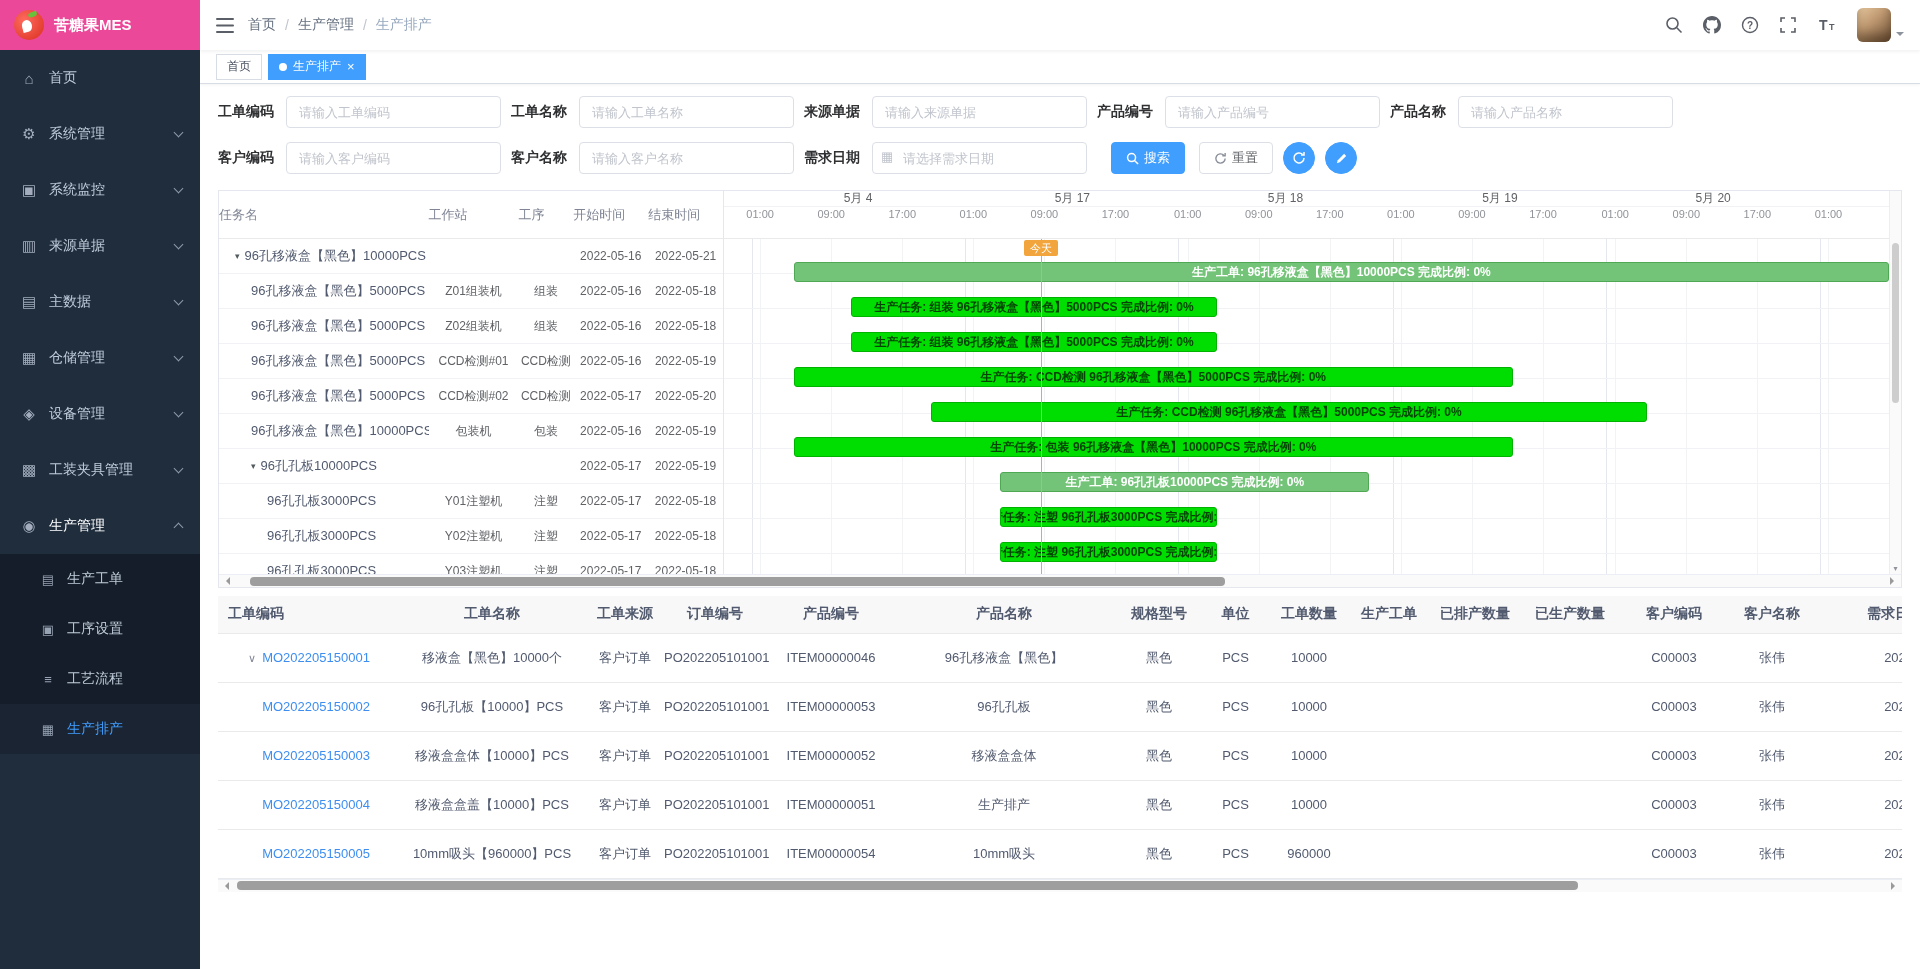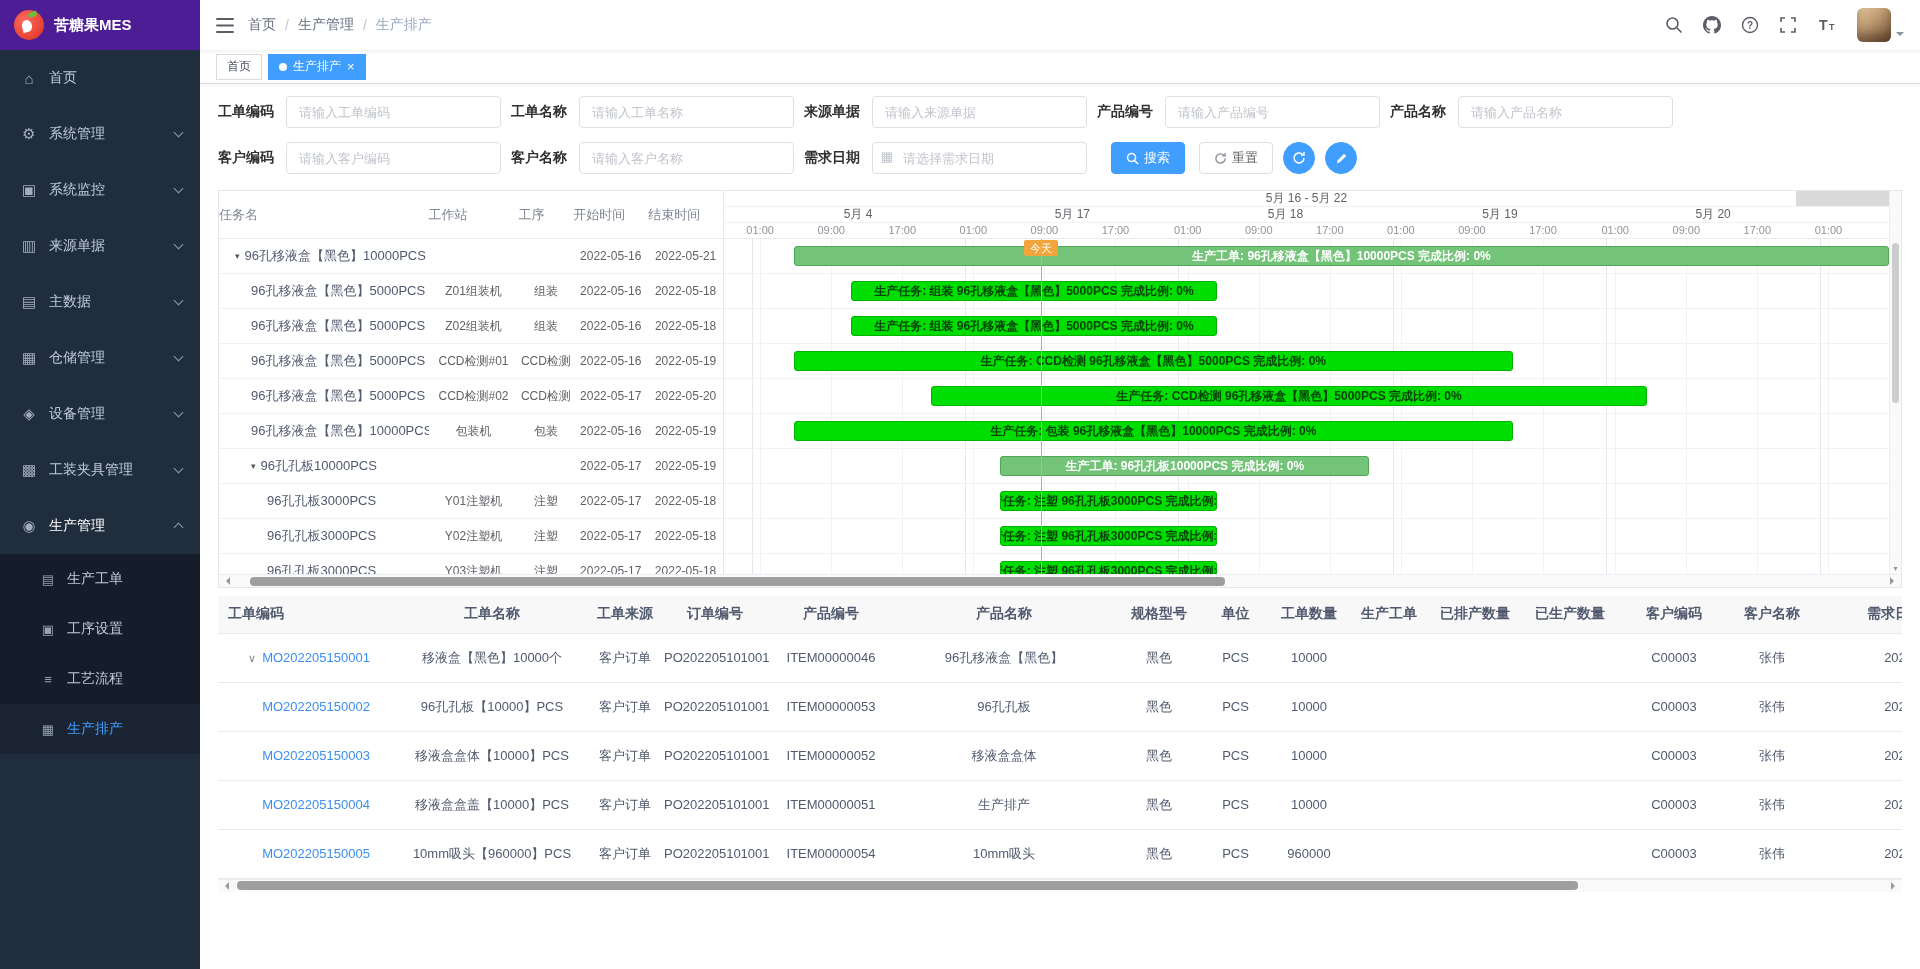--- a/index.html
+++ b/index.html
@@ -8,21 +8,21 @@
     --task-bar:#00dd00; --task-bar-border:#00b300;
     --today:#f2a53c;
   }
   *{margin:0;padding:0;box-sizing:border-box}
   html,body{width:1920px;height:969px;overflow:hidden;background:#fff;
     font-family:"Liberation Sans","DejaVu Sans",sans-serif;}
   body{display:flex}
 
   
   .sidebar{width:200px;height:100%;background:#1f2d3d;flex-shrink:0;display:flex;flex-direction:column}
-  .logo{height:50px;display:flex;align-items:center;padding-left:14px;gap:10px;background:#4c1d95}
+  .logo{height:50px;display:flex;align-items:center;padding-left:14px;gap:10px;background:#ec4899}
   .logo-icon{width:30px;height:30px;border-radius:50%;background:radial-gradient(circle at 35% 35%,#ff6b5e,#d92f1f);position:relative;flex-shrink:0}
   .logo-icon::after{content:"";position:absolute;left:8px;top:10px;width:10px;height:12px;border-radius:50% 50% 50% 0;background:#fff;transform:rotate(-15deg)}
   .logo-icon::before{content:"";position:absolute;left:14px;top:2px;width:9px;height:5px;border-radius:50% 0 50% 50%;background:#67c23a;transform:rotate(-20deg)}
   .logo-text{color:#fff;font-size:15px;font-weight:700;white-space:nowrap}
   .menu{flex:1;overflow:hidden}
   .menu-item{height:56px;display:flex;align-items:center;padding:0 18px 0 18px;color:#bfcbd9;font-size:14px;cursor:pointer;white-space:nowrap}
   .mi-icon{width:22px;margin-right:9px;font-size:15px;color:#a3adbd;text-align:center;flex-shrink:0}
   .chev{width:7px;height:7px;border-right:1.4px solid #8f9bab;border-bottom:1.4px solid #8f9bab;transform:rotate(45deg);margin-left:auto;margin-bottom:3px}
   .menu-item.open-parent{color:#fff}
   .menu-item.open-parent .chev{transform:rotate(-135deg);margin-bottom:-3px}
@@ -88,21 +88,21 @@
   .th-week{height:16px;position:relative;border-bottom:1px solid #f0f2f5;font-size:12px;color:#606266;text-align:center;line-height:15px}
   .grayzone{position:absolute;top:0;bottom:0;left:92%;right:0;background:#dadada}
   .th-days{height:16px;position:relative;border-bottom:1px solid #f0f2f5}
   .dlabel{position:absolute;transform:translateX(-50%);font-size:12px;color:#606266;line-height:15px;white-space:nowrap}
   .th-hours{height:15px;position:relative}
   .hlabel{position:absolute;transform:translateX(-50%);font-size:11px;color:#909399;line-height:15px}
   .tl-body{flex:1;position:relative;overflow:hidden}
   .vline{position:absolute;top:0;bottom:0;width:1px;background:#f2f3f5}
   .vline.day{background:#e4e7ed}
   .trow{height:35px;border-bottom:1px solid #f0f2f5;position:relative}
-  .bar{position:absolute;top:7px;height:20px;border-radius:3px;display:flex;align-items:center;justify-content:center;overflow:hidden;white-space:nowrap;cursor:pointer;z-index:2}
+  .bar{position:absolute;top:23px;height:20px;border-radius:3px;display:flex;align-items:center;justify-content:center;overflow:hidden;white-space:nowrap;cursor:pointer;z-index:2}
   .bar.order{background:var(--order-bar);border:1px solid var(--order-bar-border)}
   .bar.order .bar-label{color:#fff}
   .bar.task{background:var(--task-bar);border:1px solid var(--task-bar-border)}
   .bar.task .bar-label{color:#054405}
   .bar-label{font-size:12px;font-weight:700;padding:0 4px}
   .today-line{position:absolute;top:0;bottom:0;width:1px;background:var(--today);z-index:5}
   .today-tag{position:absolute;top:1px;transform:translateX(-50%);background:var(--today);color:#fff;font-size:11px;padding:1px 6px;border-radius:2px;z-index:6;line-height:14px;cursor:default}
 
   .vscroll{width:12px;flex-shrink:0;background:#fafafa;border-left:1px solid #ebeef5;position:relative}
   .vthumb{position:absolute;left:2px;right:2px;top:52px;height:160px;background:#cdcdcd;border-radius:4px}
@@ -466,24 +466,20 @@
               <div class="c-ws">Y03注塑机</div>
               <div class="c-proc">注塑</div>
               <div class="c-start">2022-05-17</div>
               <div class="c-end">2022-05-18</div>
             </div>
             </div>
         </div>
 
         <div class="tl">
           <div class="tl-header">
-            <div class="th-week">
-              <span>5月 16 - 5月 22</span>
-              <span class="grayzone"></span>
-            </div>
             <div class="th-days">
 
             <span class="dlabel" style="left: 11.5%;">5月 4</span>
                 <span class="dlabel" style="left: 29.9%;">5月 17</span>
                 <span class="dlabel" style="left: 48.2%;">5月 18</span>
                 <span class="dlabel" style="left: 66.6%;">5月 19</span>
                 <span class="dlabel" style="left: 84.9%;">5月 20</span>
               </div>
             <div class="th-hours">
 

